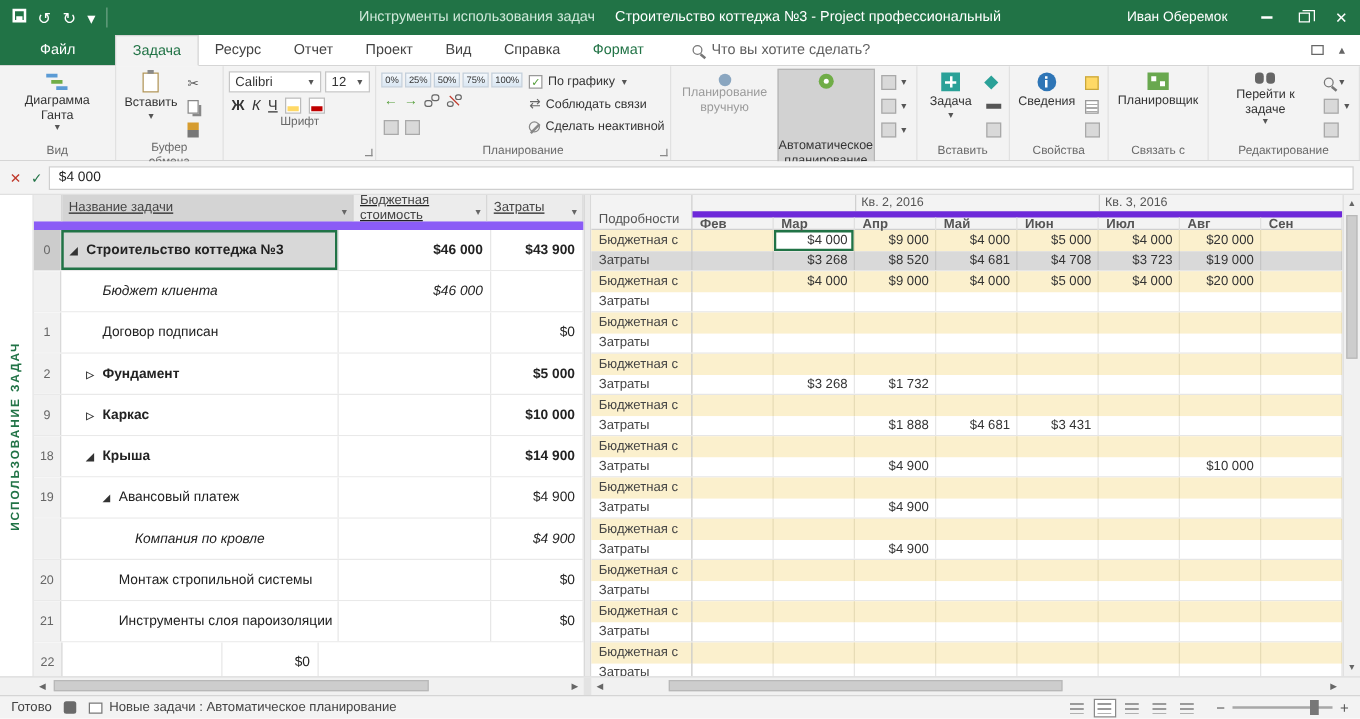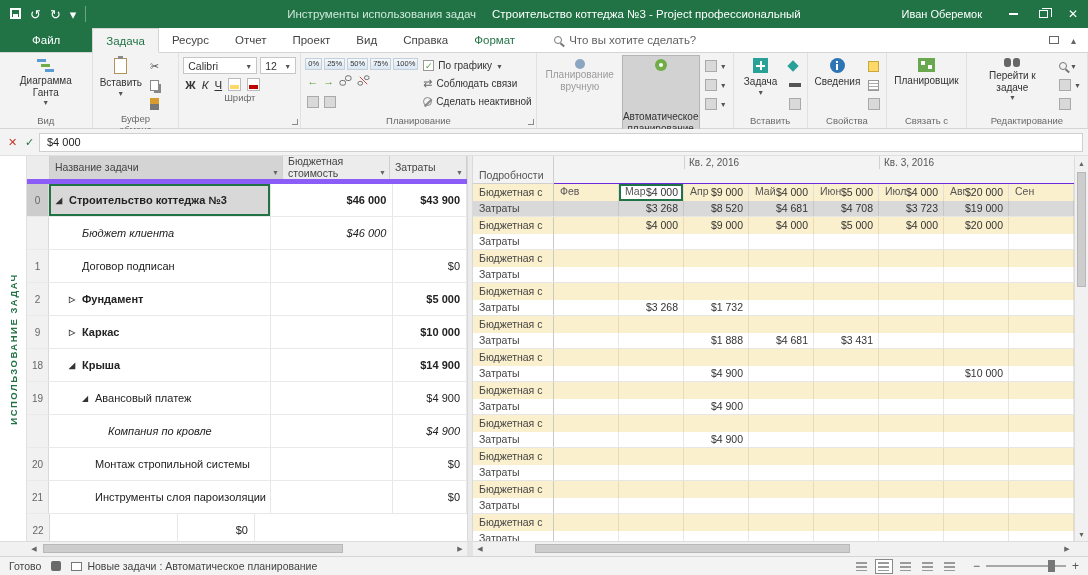--- a/index.html
+++ b/index.html
@@ -100,21 +100,21 @@
   .eb-x { color:#c0392b; width:15px; text-align:center; font-size:11px; }
   .eb-ok { color:#217346; width:15px; text-align:center; font-size:11px; }
   .eb-input { flex:1; height:19px; background:#fff; border:1px solid #cfcfcf; display:flex; align-items:center; padding:0 7px; color:#222; }
 
   
   .main { position:absolute; top:156px; left:0; width:1088px; height:385px; background:#fff; }
   .view-strip { position:absolute; left:0; top:0; bottom:0; width:27px; background:#fff; border-right:1px solid #e0e0e0; }
   .vlab { position:absolute; top:50%; left:50%; transform:translate(-50%,-50%) rotate(-90deg); white-space:nowrap; font-size:9.5px; font-weight:bold; letter-spacing:1.5px; color:#217346; }
 
   .left-pane { position:absolute; left:27px; top:0; width:440px; height:385px; overflow:hidden; }
-  .lheader { height:28px; display:flex; border-bottom:5px solid #8b5cf6; }
+  .lheader { height:28px; display:flex; border-bottom:7px solid #8b5cf6;text-decoration:underline; }
   .lh { display:flex; align-items:center; font-size:10.5px; color:#444; background:#ececec; border-right:1px solid #cfcfcf; padding:0 5px; position:relative; line-height:1.1; }
   .lh.corner { width:23px; }
   .lh.name { width:233px; background:#d4d4d4; }
   .lh.budget { width:107px; }
   .lh.cost { width:77px; }
   .fArr { position:absolute; right:3px; bottom:2px; font-size:7px; color:#666; }
   .lrow { height:33px; display:flex; border-bottom:1px solid #e9e9e9; background:#fff; }
   .lid { width:23px; background:#f1f1f1; border-right:1px solid #d9d9d9; color:#666; font-size:10px; display:flex; align-items:center; justify-content:center; }
   .lname { width:233px; border-right:1px solid #e7e7e7; display:flex; align-items:center; overflow:hidden; white-space:nowrap; }
   .tri { display:inline-block; width:13px; flex:0 0 13px; font-size:8px; color:#333; }
@@ -125,21 +125,21 @@
   .lrow.sel .lid { background:#cccccc; }
   .lrow.sel .lname { background:#d8d8d8; box-shadow:inset 0 0 0 2px #217346; }
 
   .splitter { position:absolute; left:467px; top:0; bottom:0; width:6px; background:#ebebeb; border-left:1px solid #d9d9d9; border-right:1px solid #d9d9d9; }
 
   .right-pane { position:absolute; left:473px; top:0; width:601px; height:385px; overflow:hidden; }
   .rheader { height:28px; position:relative; background:#f3f3f3; border-bottom:1px solid #cfcfcf; }
   .details-hdr { position:absolute; left:0; top:0; width:81px; height:28px; border-right:1px solid #cfcfcf; display:flex; align-items:flex-end; padding:0 0 3px 6px; font-size:10.5px; color:#555; }
   .qrow { position:absolute; left:81px; right:0; top:0; height:13px; }
   .qlab { position:absolute; top:0; height:13px; display:flex; align-items:center; padding-left:4px; border-left:1px solid #d0d0d0; font-size:10px; color:#555; }
-  .mrow { position:absolute; left:81px; right:0; top:27px; height:15px; display:flex; border-top:1px solid #6d28d9; }
+  .mrow { position:absolute; left:81px; right:0; top:13px; height:15px; display:flex; border-top:5px solid #6d28d9;font-weight:bold; }
   .mcell { width:65px; display:flex; align-items:center; padding-left:6px; font-size:10.5px; color:#555; border-right:1px solid #e0e0e0; }
   .drow { height:16.5px; display:flex; font-size:10.5px; background:#fff; }
   .drow.cost { border-bottom:1px solid #e6e6e6; }
   .drow.budget { background:#fbf0cd; }
   .dlabel { width:81px; flex:0 0 81px; padding-left:6px; color:#444; border-right:1px solid #c9c9c9; display:flex; align-items:center; overflow:hidden; white-space:nowrap; }
   .dcell { width:65px; flex:0 0 65px; border-right:1px solid #e7e7e7; display:flex; align-items:center; justify-content:flex-end; padding-right:5px; color:#333; overflow:hidden; }
   .drow.budget .dcell { border-right-color:#e7dcb6; }
   .drow.selgray { background:#d9d9d9; }
   .drow.selgray .dcell { border-right-color:#c6c6c6; }
   .dcell.active { background:#fff; box-shadow:inset 0 0 0 2px #217346; }

